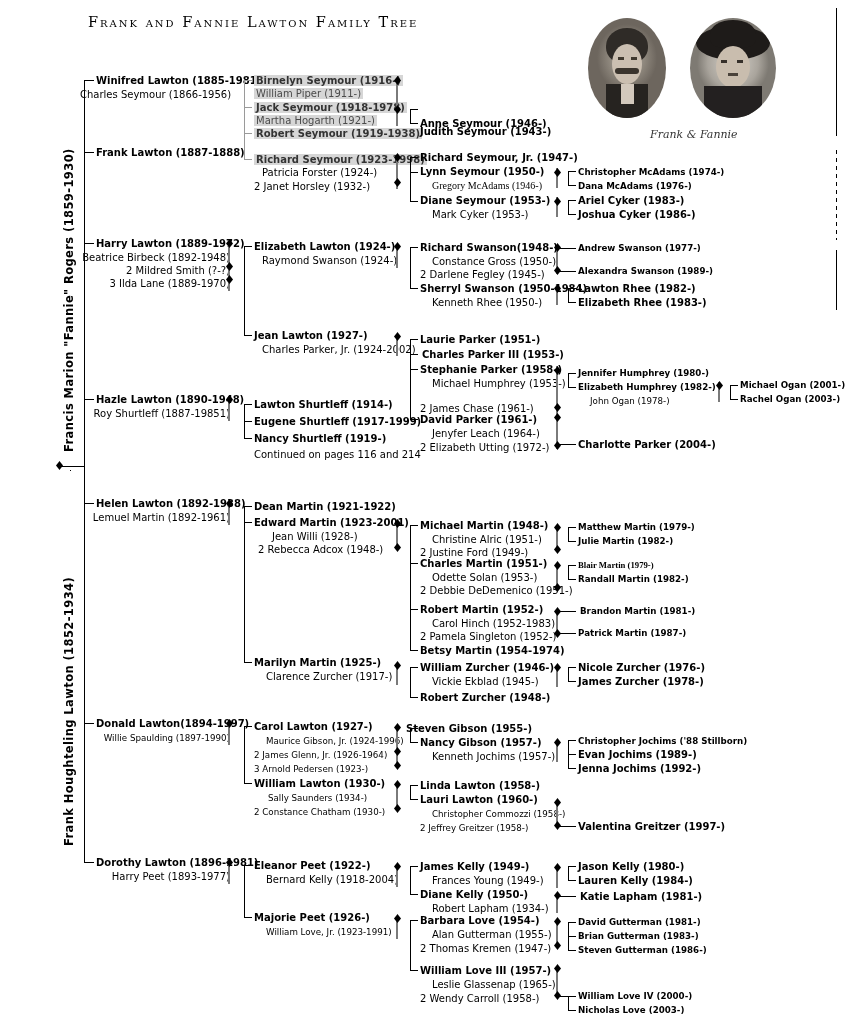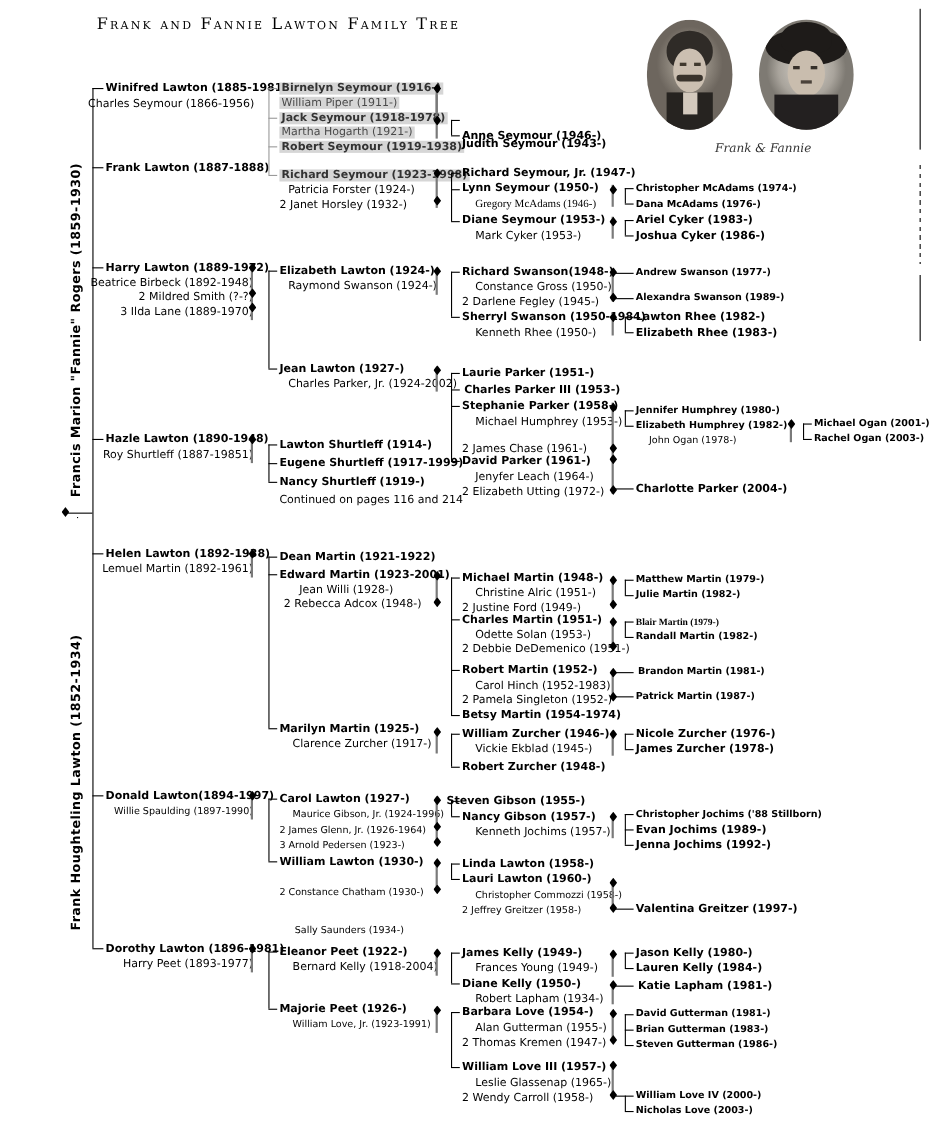--- a/index.html
+++ b/index.html
@@ -353,21 +353,21 @@
   <div class="n p" style="left:578px;top:676px;">James Zurcher (1978-)</div>
 
   <div class="v" style="left:244px;top:726px;height:57px;"></div>
   <div class="h" style="left:244px;top:726px;width:8px;"></div>
   <div class="h" style="left:244px;top:783px;width:8px;"></div>
   <div class="n p" style="left:254px;top:721px;">Carol Lawton (1927-)</div>
   <div class="n s sm" style="left:266px;top:736px;">Maurice Gibson, Jr. (1924-1996)</div>
   <div class="n s sm" style="left:254px;top:750px;">2 James Glenn, Jr. (1926-1964)</div>
   <div class="n s sm" style="left:254px;top:764px;">3 Arnold Pedersen (1923-)</div>
   <div class="n p" style="left:254px;top:778px;">William Lawton (1930-)</div>
-  <div class="n s sm" style="left:268px;top:793px;margin-top:48px;">Sally Saunders (1934-)</div>
+  <div class="n s sm" style="left:268px;top:793px;">Sally Saunders (1934-)</div>
   <div class="n s sm" style="left:254px;top:807px;">2 Constance Chatham (1930-)</div>
 
   <div class="sp" style="left:396px;top:726px;height:38px;"></div>
   <div class="kn" style="left:394px;top:723px;"></div>
   <div class="kn" style="left:394px;top:747px;"></div>
   <div class="kn" style="left:394px;top:761px;"></div>
   <div class="sp" style="left:396px;top:783px;height:24px;"></div>
   <div class="kn" style="left:394px;top:780px;"></div>
   <div class="kn" style="left:394px;top:804px;"></div>
 

